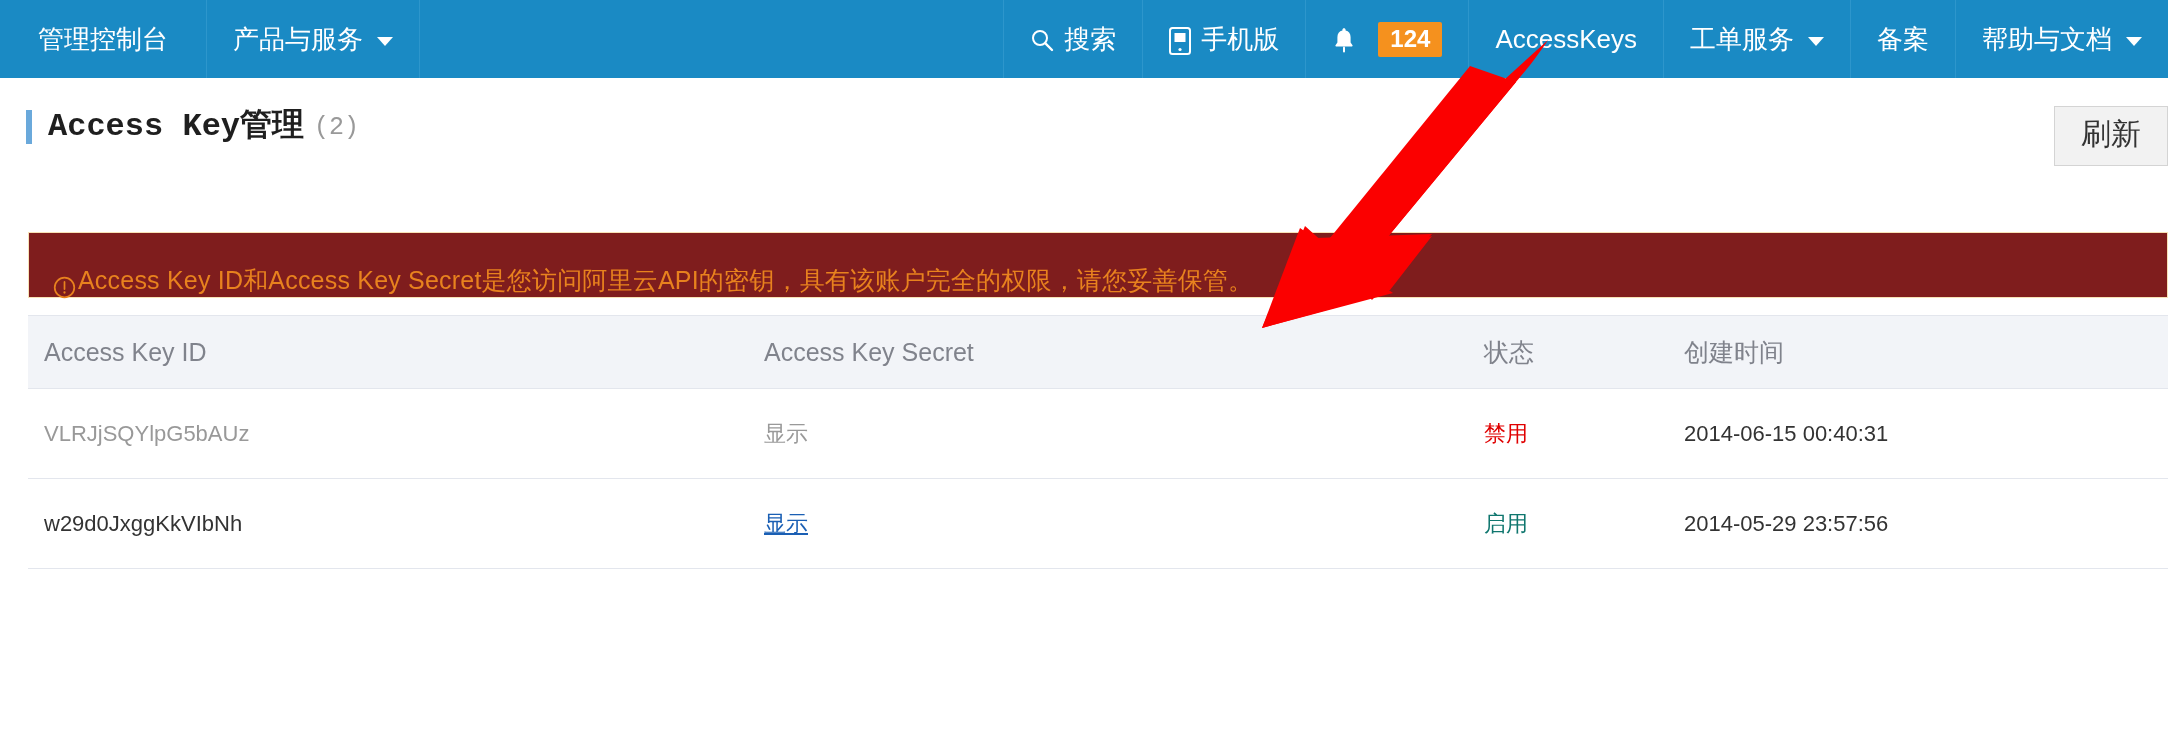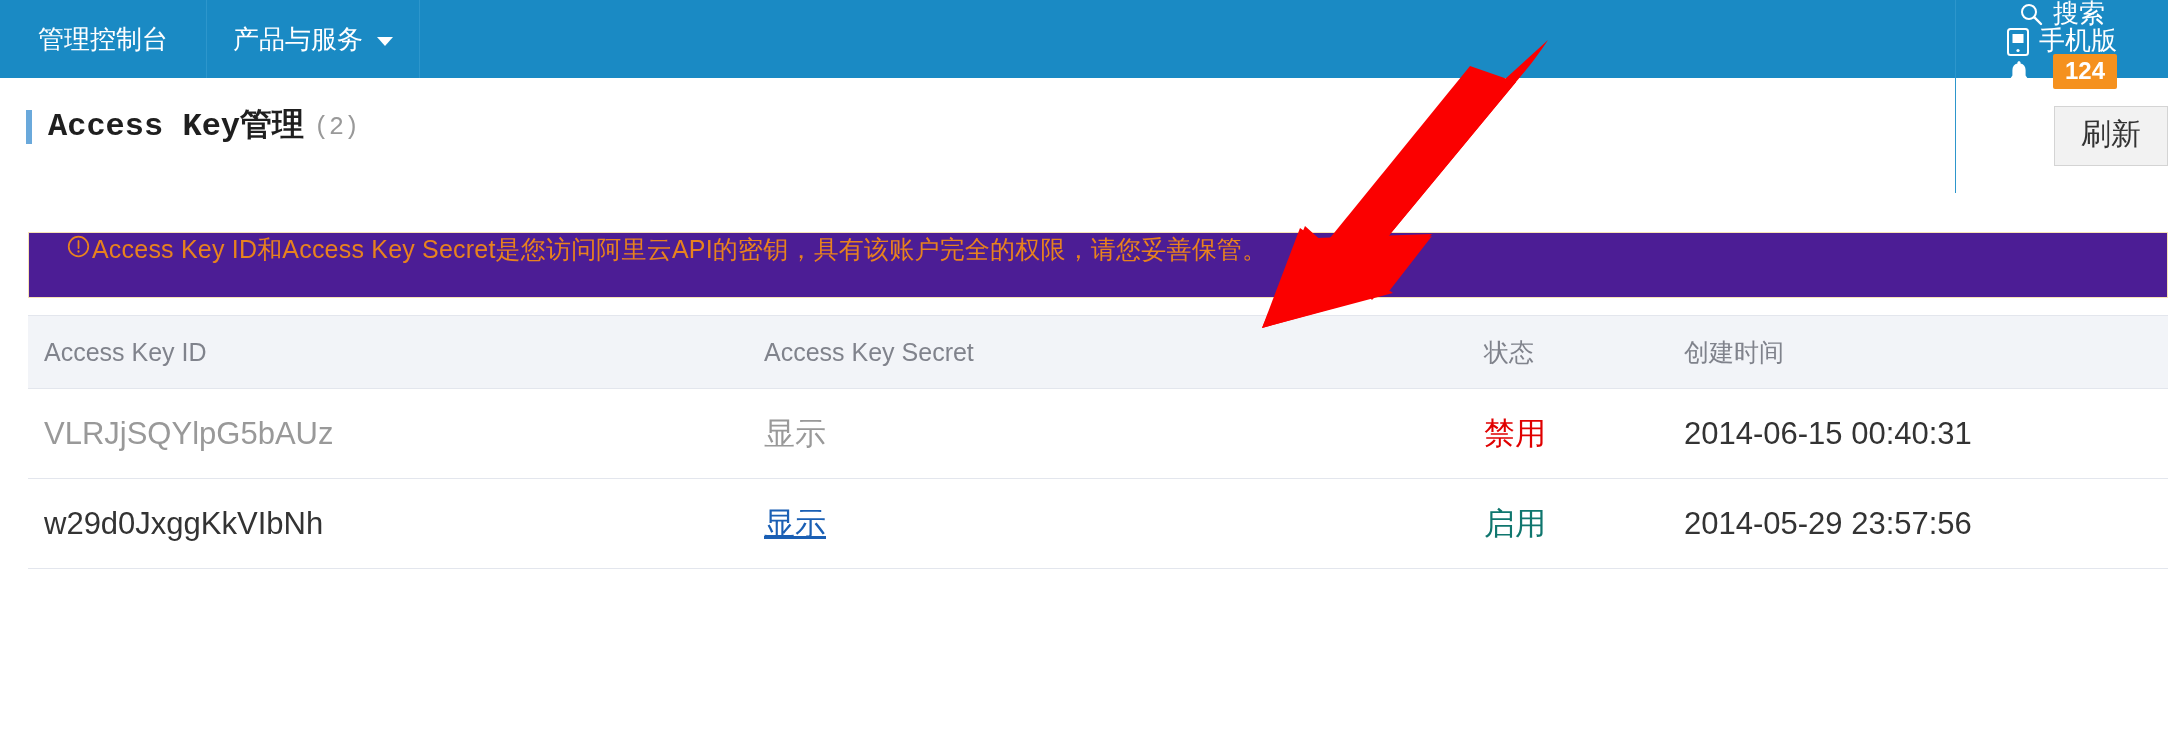--- a/index.html
+++ b/index.html
@@ -20,21 +20,21 @@
   .topnav {
     position: absolute;
     top: 0; left: 0;
     width: 2168px;
     height: 78px;
     background: #1a8ac4;
     display: flex;
     align-items: stretch;
   }
   .nav-left { display: flex; align-items: stretch; }
-  .nav-right { display: flex; align-items: stretch; margin-left: auto; flex-direction: column; }
+  .nav-right { display: flex; align-items: stretch; margin-left: auto; }
 
   .nav-item {
     display: flex;
     align-items: center;
     justify-content: center;
     gap: 10px;
     padding: 0 26px;
     color: #ffffff;
     font-size: 26px;
     line-height: 1;
@@ -125,27 +125,27 @@
     text-align: center;
   }
 
   
   .warning {
     position: absolute;
     left: 28px;
     top: 232px;
     width: 2140px;
     height: 66px;
-    background: #4c1d95;
+    background: #7f1d1d;
     border: 1px solid #f7e2b6;
     display: flex;
-    align-items: flex-start;
+    align-items: flex-end;
     color: #e8821e;
     font-size: 25px;
-    padding-left: 38px;
+    padding-left: 24px;
     letter-spacing: 0.2px;
   }
   .warn-icon {
     display: inline-block;
     width: 23px; height: 23px;
     margin-right: 2px;
     position: relative;
     top: 2px;
   }
 
@@ -162,21 +162,21 @@
     border-bottom: 1px solid #e3e6ed;
   }
   .thead {
     background: #f2f4f8;
     height: 74px;
     border-top: 1px solid #e3e6ed;
     border-bottom: 1px solid #e3e6ed;
   }
   .thead .cell { color: #80838c; font-size: 25px; }
   .tbody-row { height: 90px; background: #ffffff; }
-  .cell { padding: 0 16px; font-size: 31px; color: #333333; }
+  .cell { padding: 0 16px; font-size: 22px; color: #333333; }
   .c-id     { width: 720px; }
   .c-secret { width: 720px; }
   .c-status { width: 200px; }
   .c-time   { width: 520px; }
 
   .muted { color: #999999; }
   .link-disabled { color: #999999; cursor: default; }
   .link-blue { color: #1a5fb4; text-decoration: underline; cursor: pointer; }
   .status-off { color: #e00000; }
   .status-on  { color: #0f766e; }

